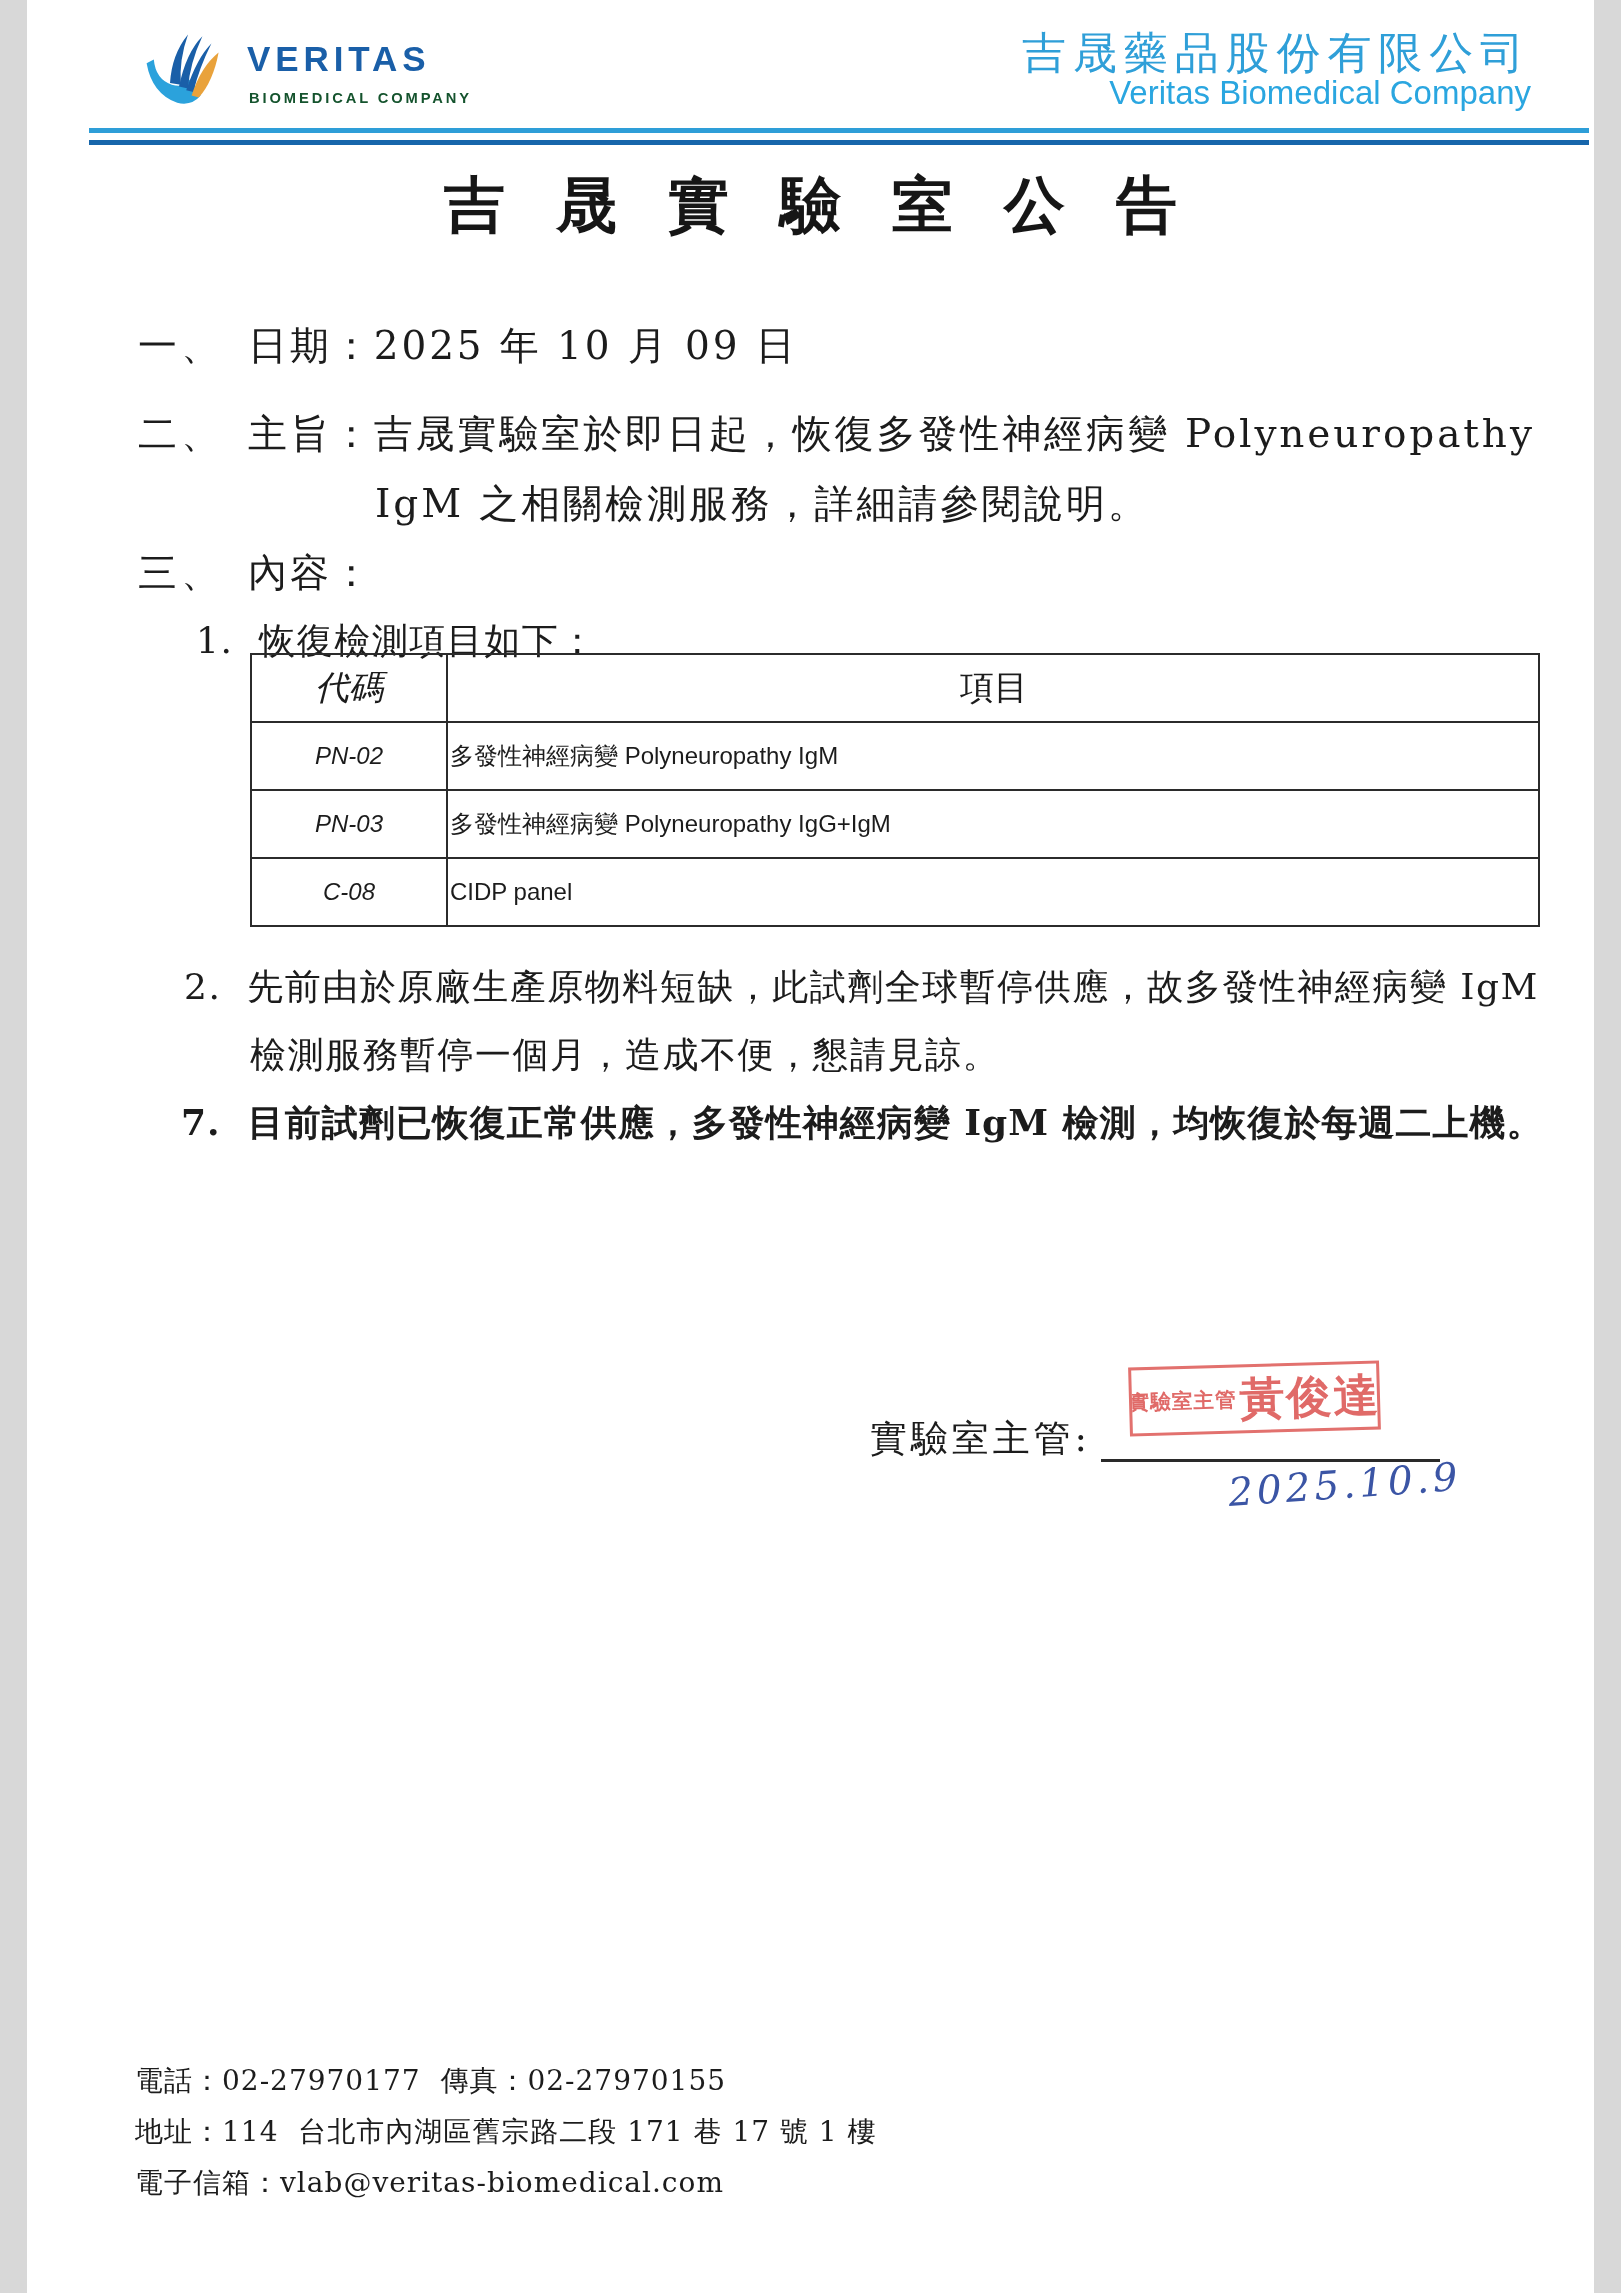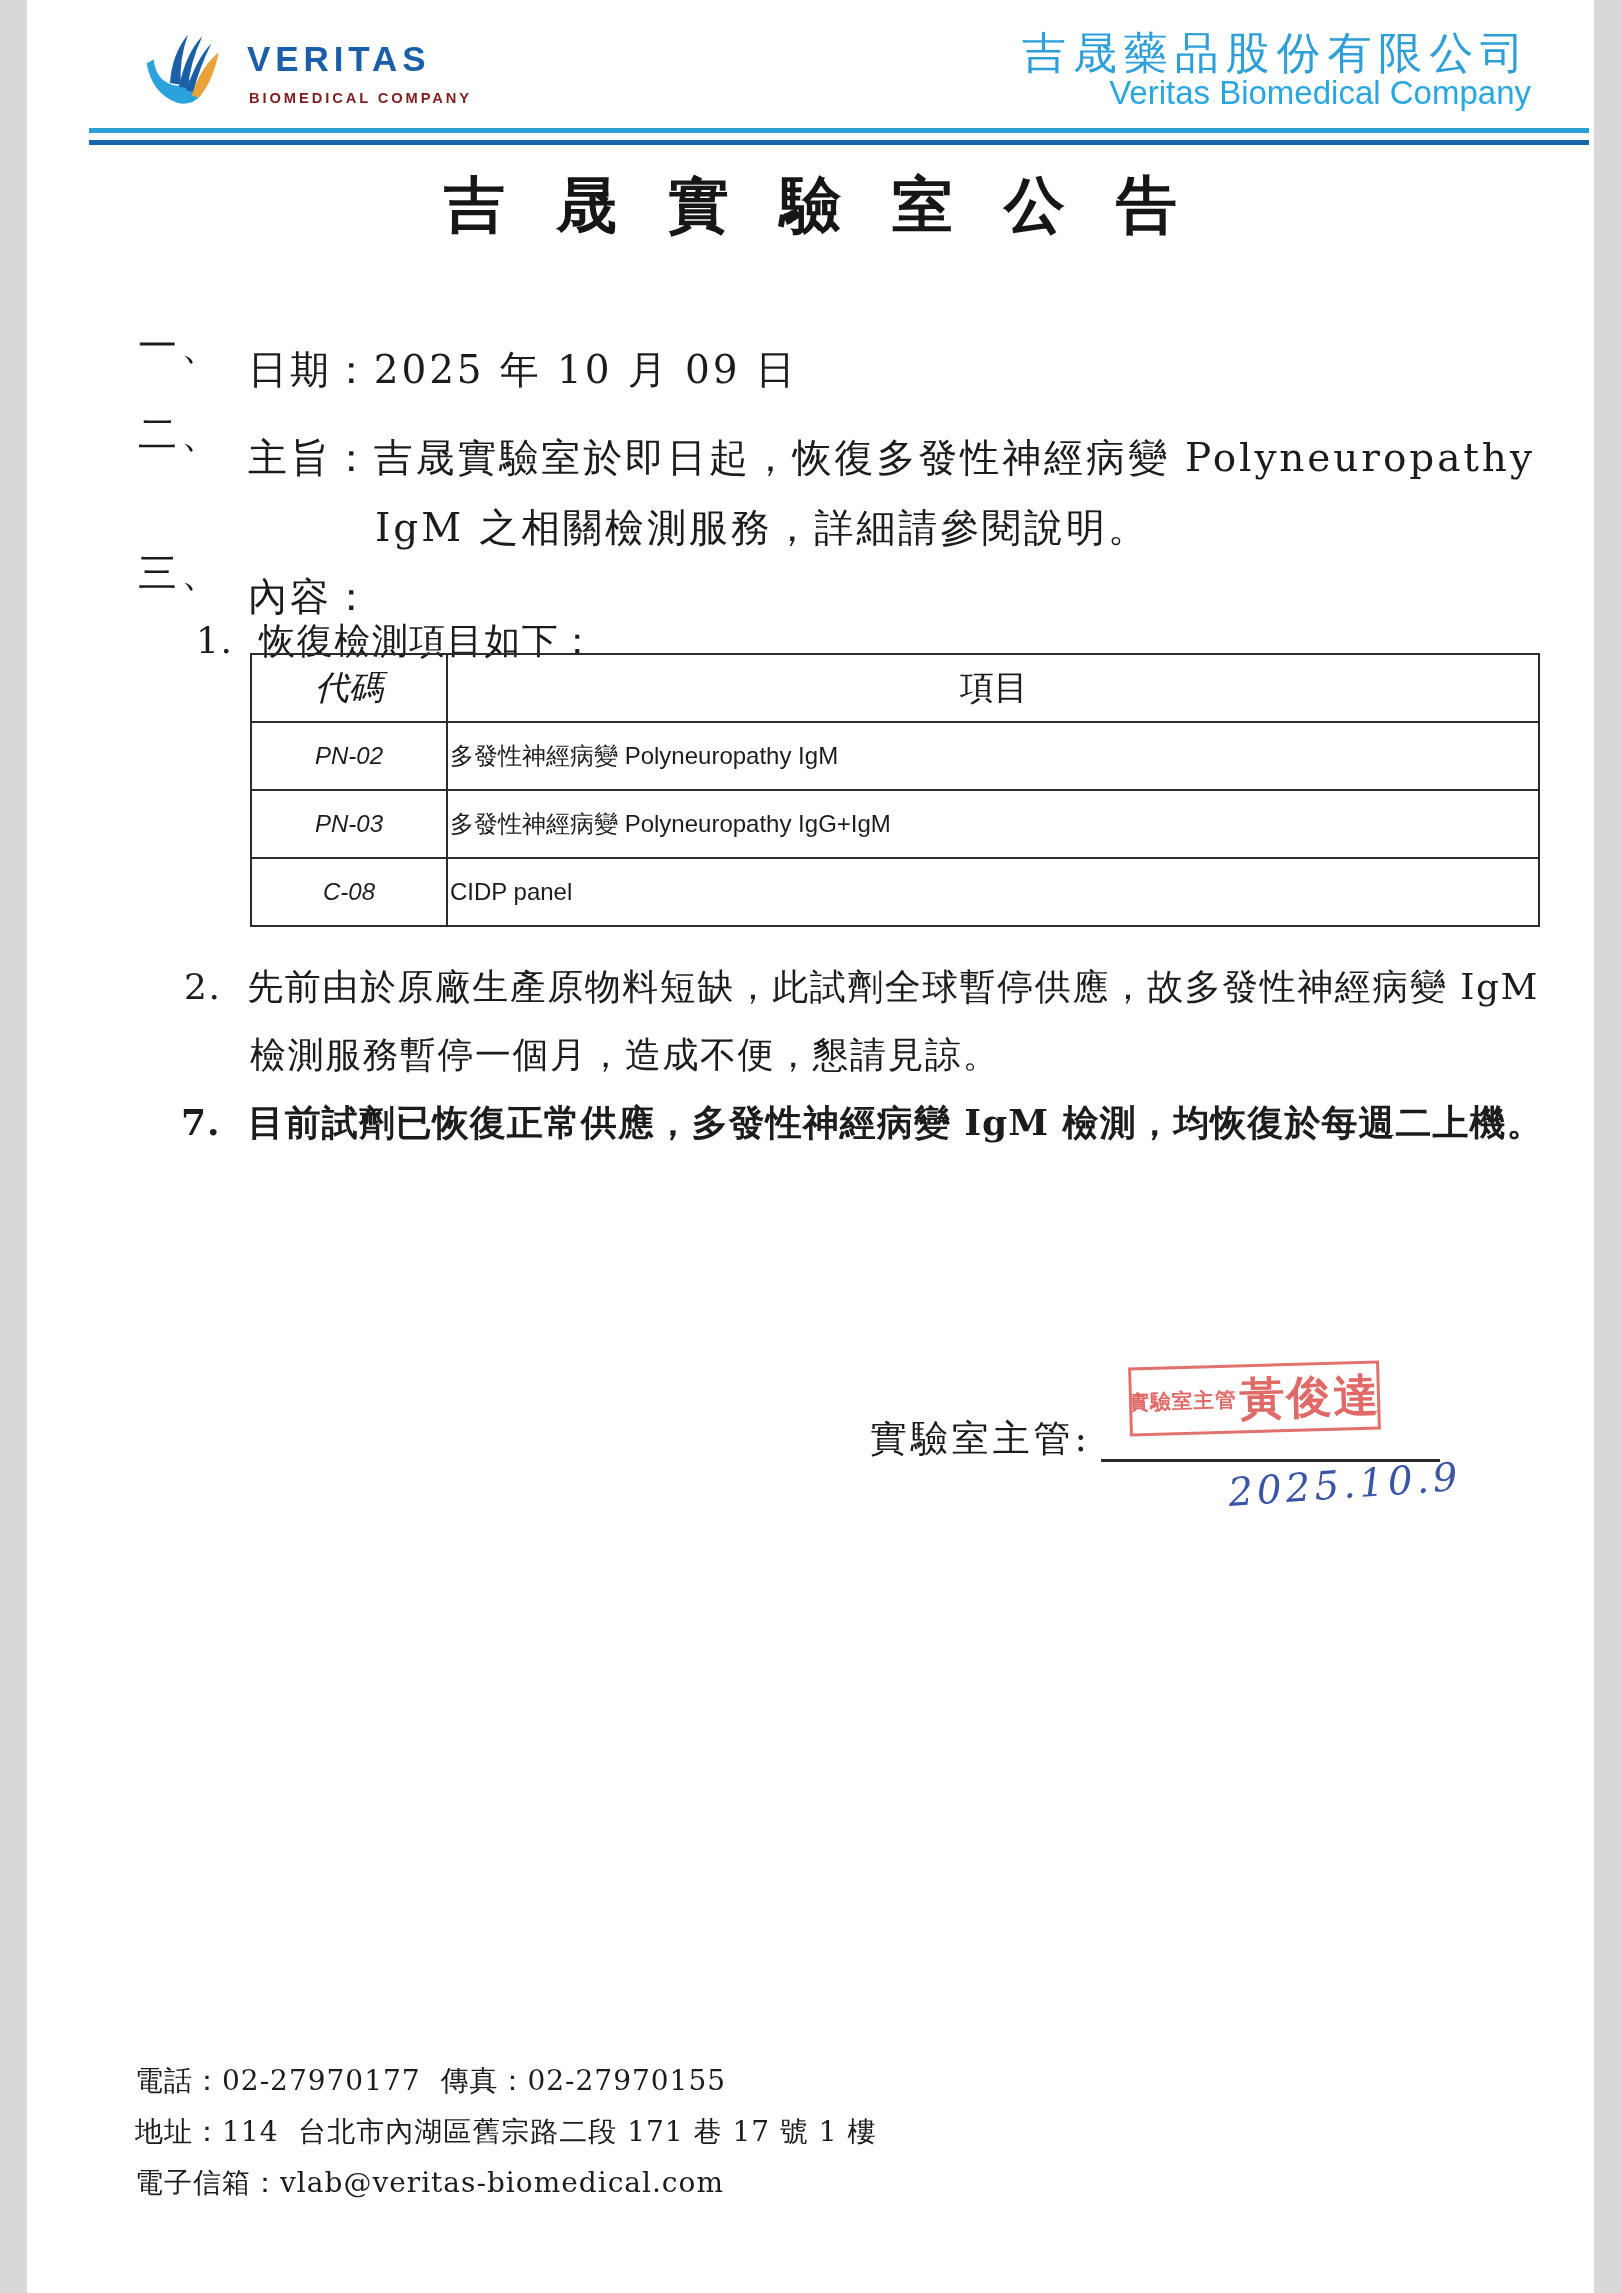--- a/index.html
+++ b/index.html
@@ -20,21 +20,21 @@
   .logo-brand {
     left: 220px; top: 39px;
     font-family: "Liberation Sans", sans-serif;
     font-weight: bold; font-size: 35px; letter-spacing: 4.9px;
     color: #1a5fa8;
   }
   .logo-subtitle {
     left: 222px; top: 90px;
     font-family: "Liberation Sans", sans-serif;
     font-weight: bold; font-size: 14.7px; letter-spacing: 2.9px;
-    color: #7f1d1d;
+    color: #14532d;
   }
   .company-zh {
     right: 63px; top: 23.5px;
     font-size: 44px; letter-spacing: 6.9px;
     color: #2f9fd8;
     font-family: "DejaVu Sans", sans-serif;
   }
   .company-en {
     right: 63px; top: 74px;
     font-family: "Liberation Sans", sans-serif;
@@ -48,21 +48,21 @@
   .doc-title {
     left: 0; top: 165px; width: 100%;
     text-align: center;
     font-size: 61px; font-weight: bold;
     letter-spacing: 51px; text-indent: 51px;
     color: #161616;
   }
 
   
   .li-num  { font-size: 39px; letter-spacing: 3.9px; }
-  .li-text { font-size: 39px; letter-spacing: 2.9px; margin-top: 24px; }
+  .li-text { font-size: 39px; letter-spacing: 2.9px; }
   .num1 { left: 111px; top: 319px; }
   .txt1 { left: 221px; top: 319px; }
   .num2 { left: 111px; top: 407px; }
   .txt2 { left: 221px; top: 407px; }
   .txt2b { left: 348px; top: 477px; }
   .num3 { left: 111px; top: 546px; }
   .txt3 { left: 221px; top: 546px; }
 
   
   .point { font-size: 36px; letter-spacing: 1.5px; }

